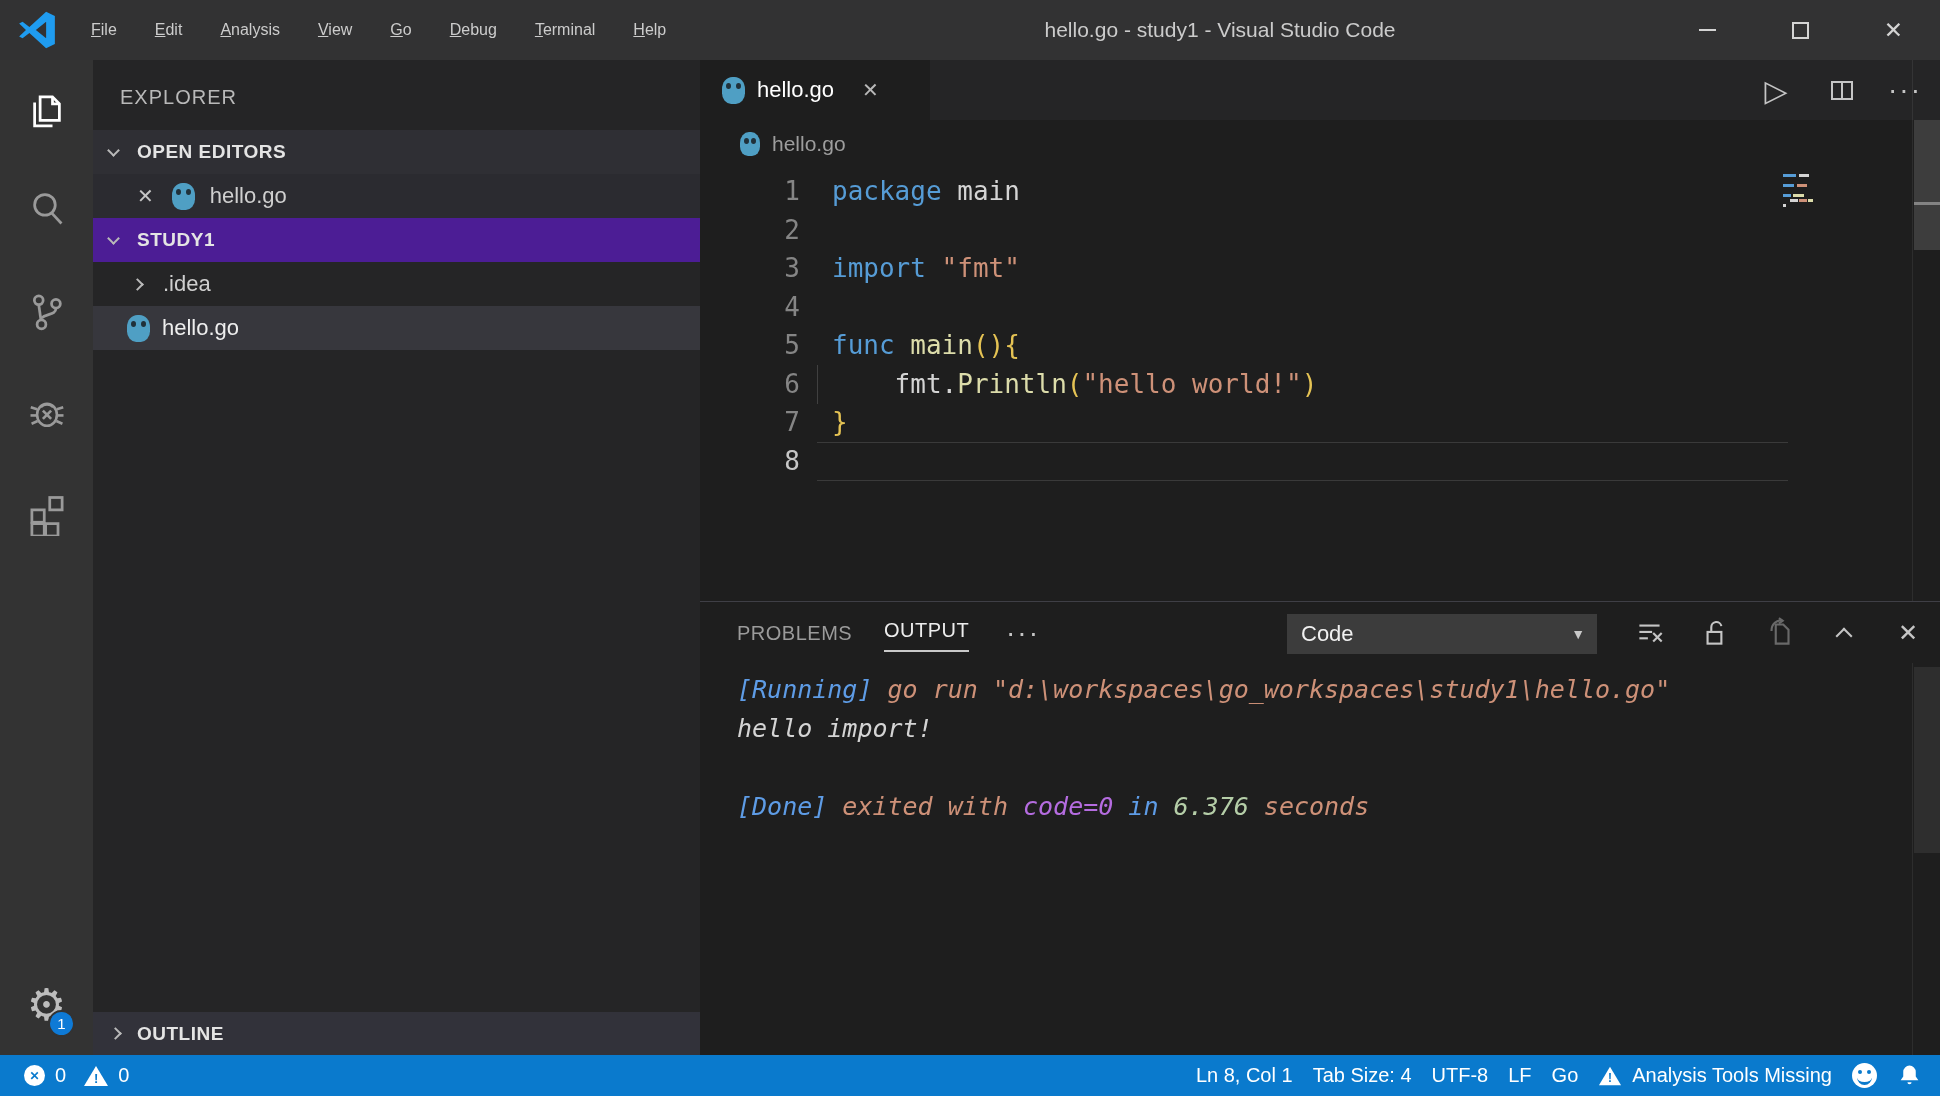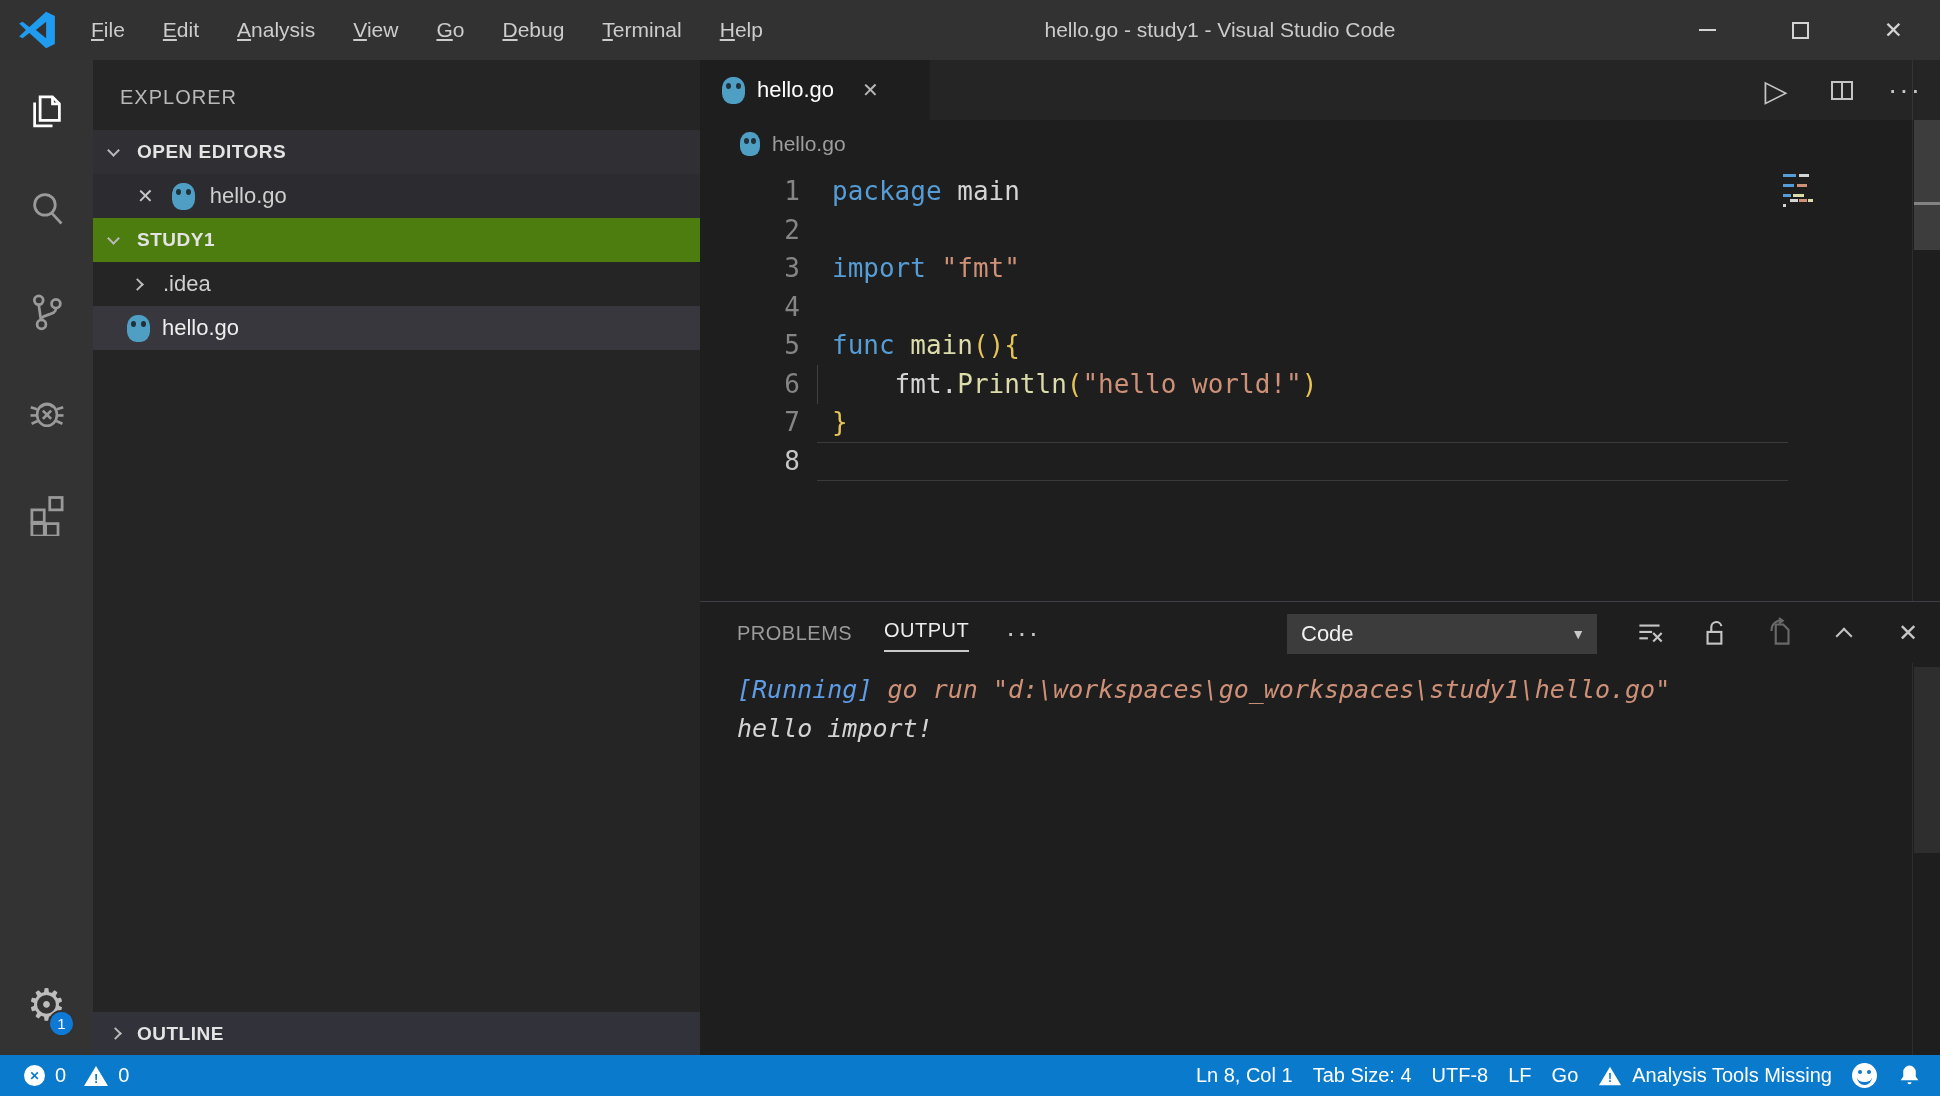--- a/index.html
+++ b/index.html
@@ -8,21 +8,21 @@
     background:#1e1e1e; overflow:hidden; position:relative;
     font-family:"Liberation Sans", sans-serif; color:#cccccc;
     -webkit-font-smoothing:antialiased;
   }
   .abs { position:absolute; }
 
   
   .titlebar { left:0; top:0; width:1940px; height:60px; background:#323233; display:flex; align-items:center; }
   .logo { margin:0 16px 0 18px; width:38px; height:38px; flex:none; }
   .menu { display:flex; height:60px; align-items:center; }
-  .menu-item { display:inline-block; padding:0 19px; font-size:21px; color:#cccccc; line-height:60px; }
+  .menu-item { display:inline-block; padding:0 19px; font-size:16px; color:#cccccc; line-height:60px; }
   .menu-item::first-letter { text-decoration:underline; }
   .win-title { position:absolute; left:1000px; width:440px; top:0; line-height:60px; text-align:center; font-size:21px; color:#cbcbcb; white-space:nowrap; }
   .win-controls { position:absolute; right:0; top:0; height:60px; display:flex; }
   .win-btn { width:93px; height:60px; display:flex; align-items:center; justify-content:center; color:#d4d4d4; }
   .min-line { width:17px; height:2px; background:#d4d4d4; }
   .max-box { width:17px; height:17px; border:2px solid #d4d4d4; }
   .close-glyph { font-size:23px; font-weight:300; }
 
   
   .activitybar { left:0; top:60px; width:93px; height:995px; background:#333333; }
@@ -31,21 +31,21 @@
   .badge { position:absolute; left:48px; top:950px; width:27px; height:27px; border-radius:50%;
            background:#0e7ad6; border:2px solid #333333; color:#fff; font-size:15px;
            display:flex; align-items:center; justify-content:center; }
 
   
   .sidebar { left:93px; top:60px; width:607px; height:995px; background:#252526; }
   .sb-title { position:absolute; left:27px; top:26px; font-size:20px; letter-spacing:1px; color:#b9b9b9; }
   .row { position:absolute; left:0; width:607px; height:44px; display:flex; align-items:center; }
   .row-oe-header   { top:70px;  background:#2f2f34; }
   .row-oe-item     { top:114px; background:#2b2b30; }
-  .row-folder-head { top:158px; background:#4d7c0f; }
+  .row-folder-head { top:158px; background:#4c1d95; }
   .row-idea        { top:202px; }
   .row-hello       { top:246px; background:#37373d; }
   .row-outline     { top:952px; height:43px; background:#32323a; }
   .sec-label { font-size:19px; font-weight:bold; color:#e4e4e4; letter-spacing:.5px; }
   .tree-label { font-size:22px; color:#cfcfcf; }
   .tree-label.sel { color:#eeeeee; }
   .chev { display:inline-block; width:9px; height:9px; border-right:2px solid #b9b9b9; border-bottom:2px solid #b9b9b9; flex:none; }
   .chev.down  { transform:rotate(45deg);  margin-top:-4px; }
   .chev.right { transform:rotate(-45deg); }
   .oe-close { font-size:20px; color:#c5c5c5; }
@@ -332,20 +332,21 @@
   </div>
   <div class="p-act" style="left:1124px">
     <span class="chev up"></span>
   </div>
   <div class="p-act" style="left:1188px; font-size:24px">✕</div>
 
   <div class="output">
     <div class="ol"><span style="color: rgb(94, 156, 230);">[Running]</span><span style="color: rgb(206, 145, 120);"> go run "d:\workspaces\go_workspaces\study1\hello.go"</span></div>
     <div class="ol"><span style="color: rgb(212, 212, 212);">hello import!</span></div>
     <div class="ol"></div>
+    <div class="ol"><span style="color: rgb(94, 156, 230);">[Done]</span><span style="color: rgb(206, 145, 120);"> exited with </span><span style="color: rgb(181, 108, 224);">code=0</span><span style="color: rgb(94, 156, 230);"> in </span><span style="color: rgb(181, 206, 168);">6.376</span><span style="color: rgb(206, 145, 120);"> seconds</span></div>
   </div>
 </div>
 
 <div class="abs sb-track pn-scroll">
   <div class="pn-slider"></div>
 </div>
 
 <div class="abs statusbar">
   <div class="sb-left">
     <div class="sb-item">

